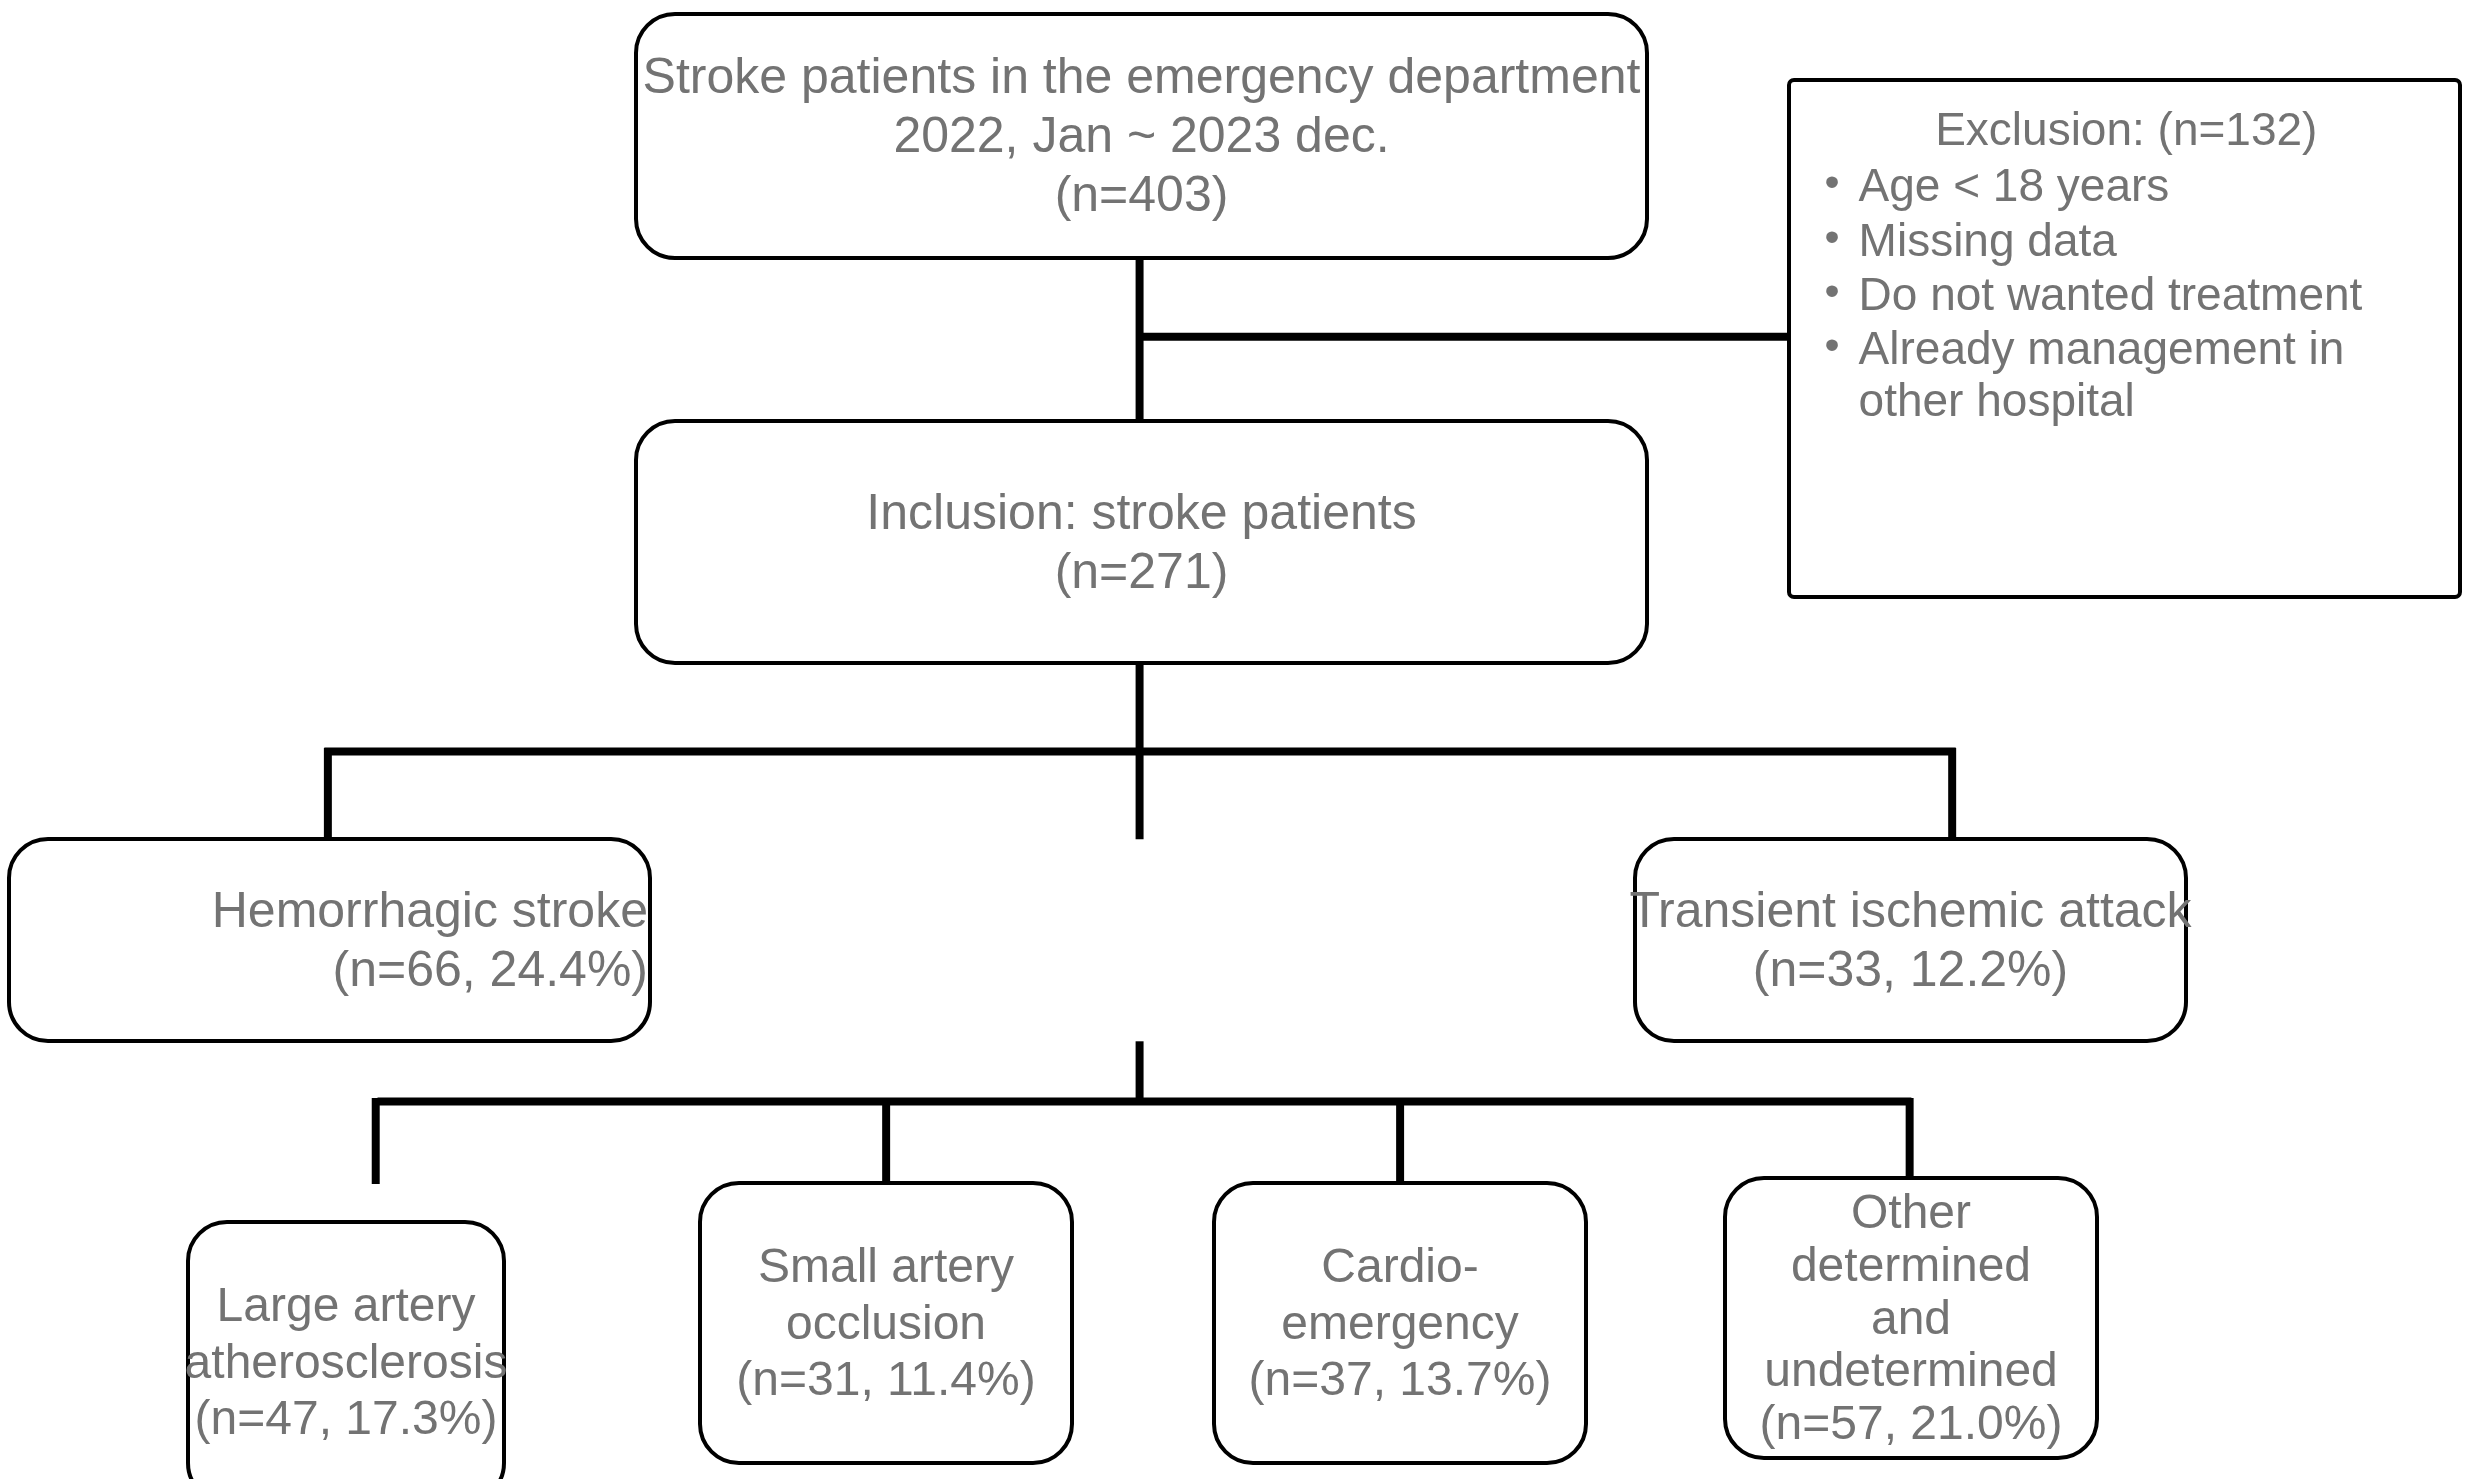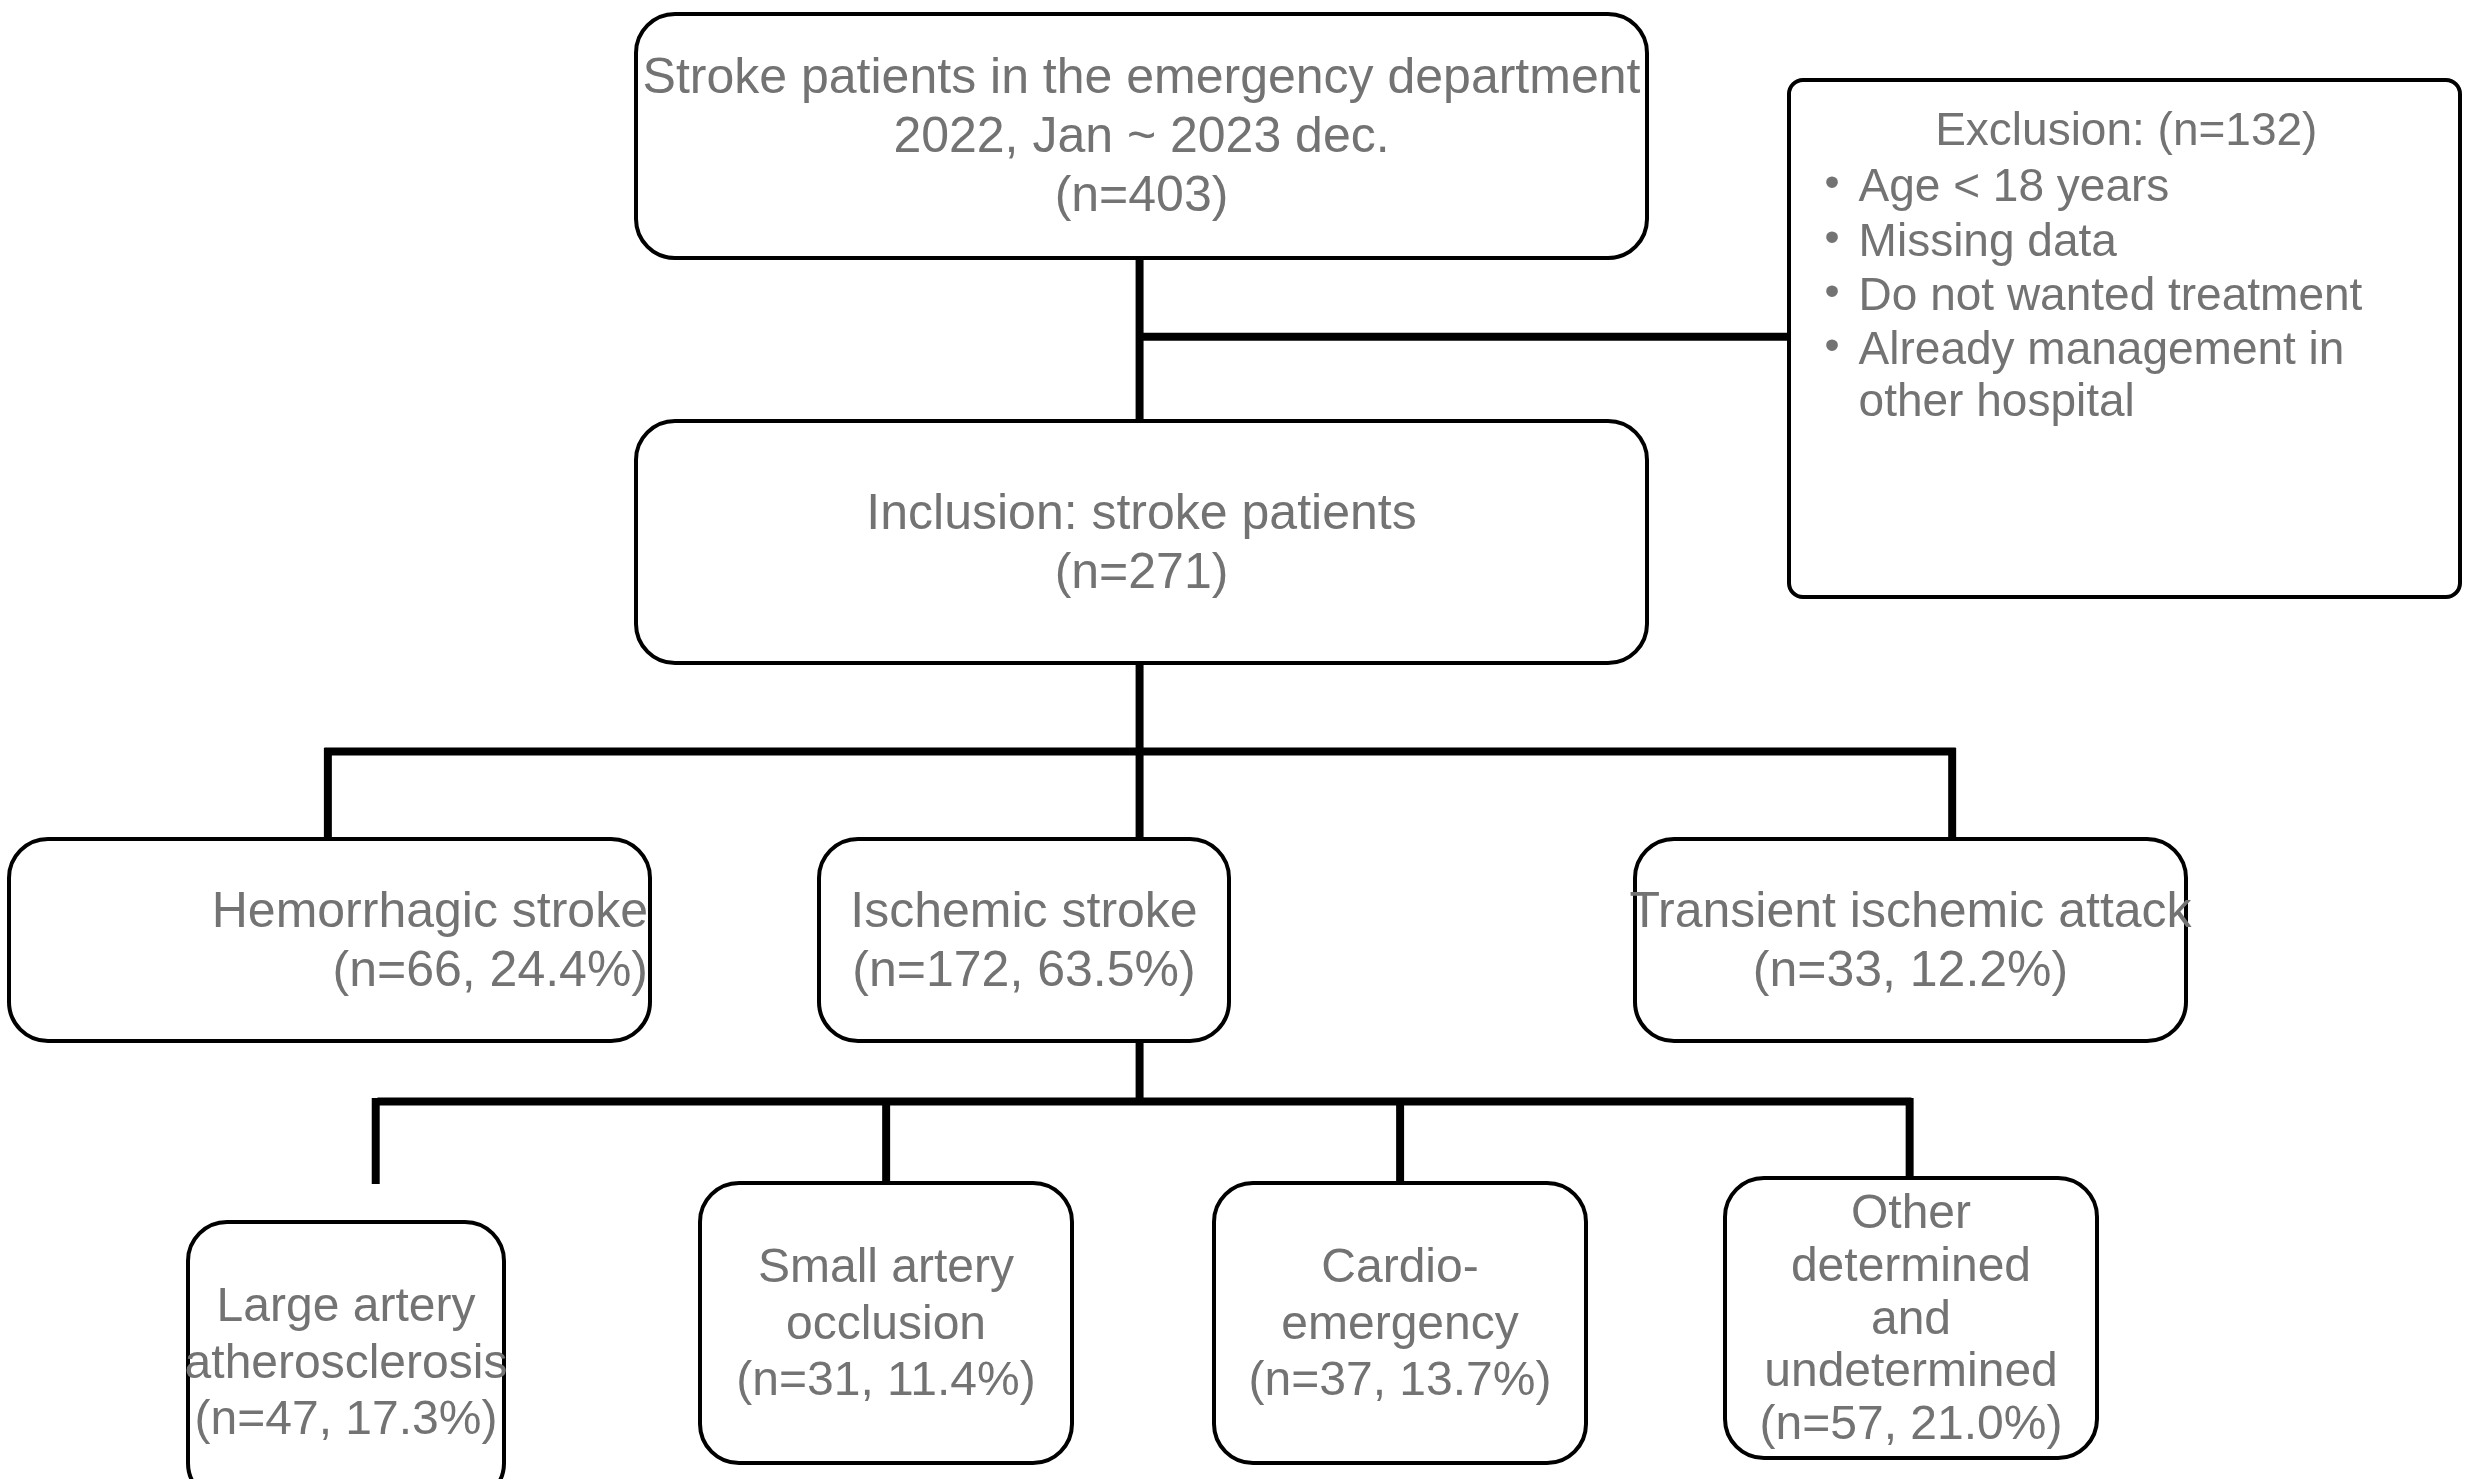--- a/index.html
+++ b/index.html
@@ -43,21 +43,21 @@
     white-space: nowrap;
   }
   
   #node-source {
     left: 634px;  top: 11.5px;  width: 1015px; height: 248px;
     font-size: 50px;
   }
   
   #node-exclusion {
     left: 1787px; top: 78px;  width: 675px;  height: 521px;
-    border-radius: 16px;
+    border-radius: 7px;
     align-items: stretch;
     justify-content: flex-start;
     padding: 19.5px 23px 19.5px 26.6px;
     font-size: 46px;
   }
   #node-exclusion .excl-title {
     text-align: center;
     display: block;
     margin-bottom: 3.5px;
     white-space: nowrap;
@@ -169,24 +169,20 @@
   <div class="node" id="node-inclusion">
     <span class="line">Inclusion: stroke patients</span>
     <span class="line">(n=271)</span>
   </div>
 
   <div class="node" id="node-hemorrhagic">
     <span class="line">Hemorrhagic stroke</span>
     <span class="line">(n=66, 24.4%)</span>
   </div>
 
-  <div class="node" id="node-ischemic">
-    <span class="line">Ischemic stroke</span>
-    <span class="line">(n=172, 63.5%)</span>
-  </div>
 
   <div class="node" id="node-tia">
     <span class="line">Transient ischemic attack</span>
     <span class="line">(n=33, 12.2%)</span>
   </div>
 
   <div class="node" id="node-las">
     <span class="line">Large artery</span>
     <span class="line">atherosclerosis</span>
     <span class="line">(n=47, 17.3%)</span>

